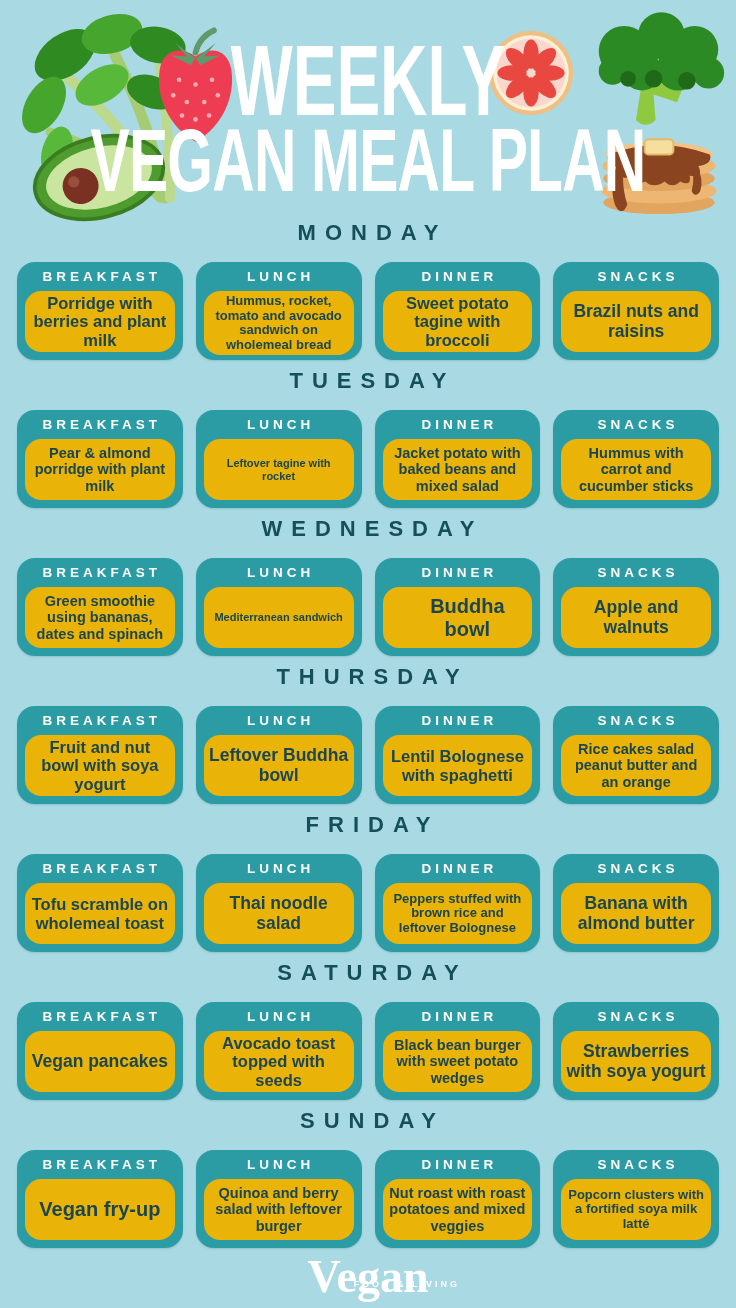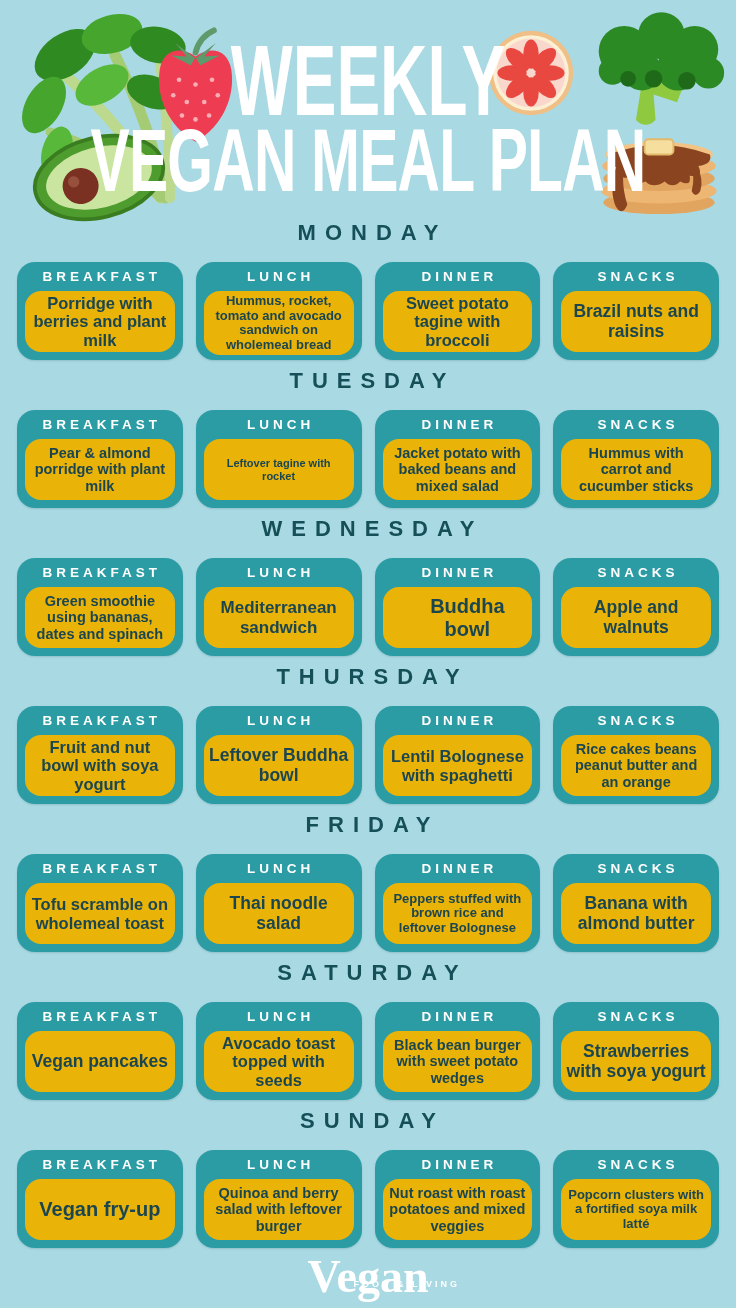--- a/index.html
+++ b/index.html
@@ -232,21 +232,21 @@
     <div class="cards">
       <div class="card">
         <div class="card-label">BREAKFAST</div>
         <div class="card-body">
             <span class="meal-text" style="font-size: 14.5px;">Green smoothie using bananas, dates and spinach</span>
           </div>
       </div>
       <div class="card">
         <div class="card-label">LUNCH</div>
         <div class="card-body">
-            <span class="meal-text" style="font-size: 17px;">Mediterranean sandwich</span>
+            <span class="meal-text" style="font-size: 11px;">Mediterranean sandwich</span>
           </div>
       </div>
       <div class="card">
         <div class="card-label">DINNER</div>
         <div class="card-body">
             <span class="meal-text" style="font-size: 20px; padding-left: 20px;">Buddha bowl</span>
           </div>
       </div>
       <div class="card">
         <div class="card-label">SNACKS</div>
@@ -274,21 +274,21 @@
       </div>
       <div class="card">
         <div class="card-label">DINNER</div>
         <div class="card-body">
             <span class="meal-text" style="font-size: 16.5px;">Lentil Bolognese with spaghetti</span>
           </div>
       </div>
       <div class="card">
         <div class="card-label">SNACKS</div>
         <div class="card-body">
-            <span class="meal-text" style="font-size: 14.5px;">Rice cakes beans peanut butter and an orange</span>
+            <span class="meal-text" style="font-size: 14.5px;">Rice cakes salad peanut butter and an orange</span>
           </div>
       </div>
     </div>
   </section>
 
   <section class="day">
     <h2 class="day-heading">FRIDAY</h2>
     <div class="cards">
       <div class="card">
         <div class="card-label">BREAKFAST</div>

